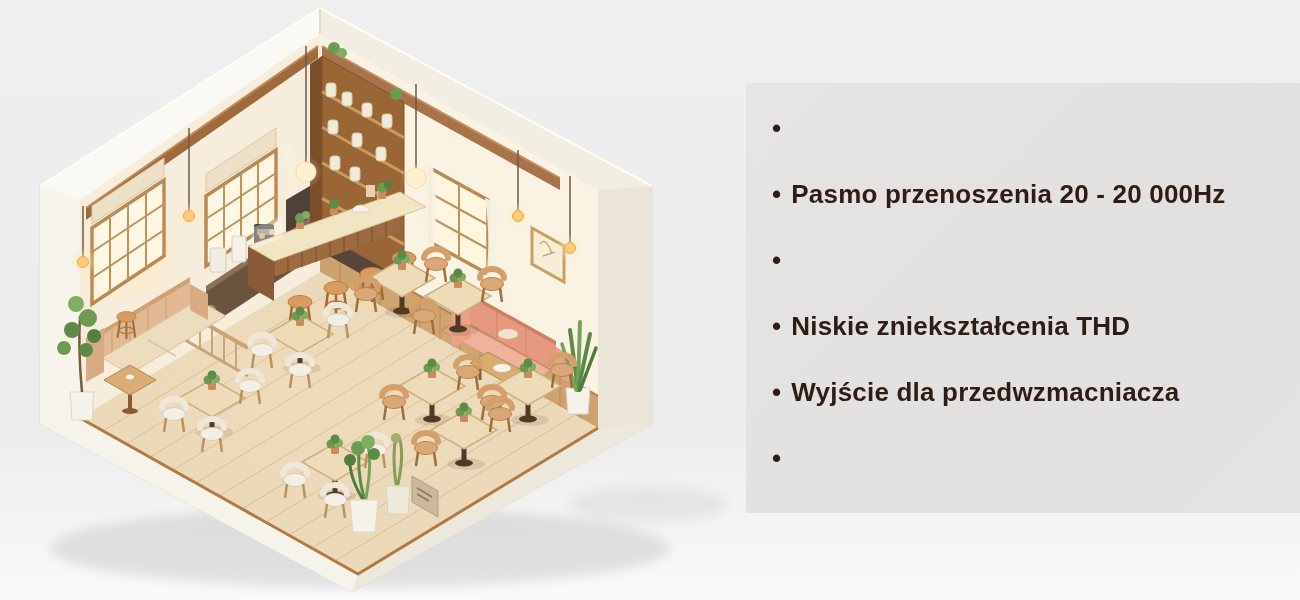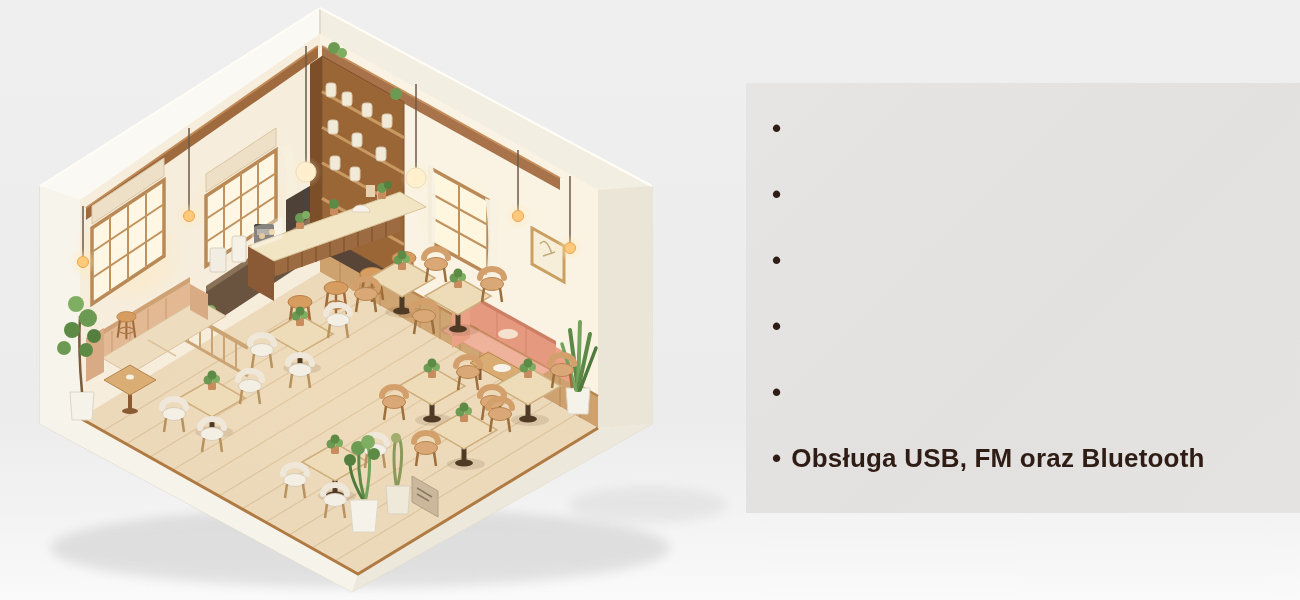--- a/index.html
+++ b/index.html
@@ -400,30 +400,32 @@
   </svg>
   </figure>
 
   <section class="features-panel">
     <ul>
       <li>
           <span class="bullet">•</span>
         </li>
       <li>
           <span class="bullet">•</span>
-        </li>
-      <li>
-          <span class="bullet">•</span>
-        </li>
-      <li>
-          <span class="bullet">•</span>
-        </li>
-      <li>
-          <span class="bullet">•</span>
-        </li>
-      <li>
-          <span class="bullet">•</span>
-          <span>Obsługa USB, FM oraz Bluetooth</span>
+          <span>Pasmo przenoszenia 20 - 20 000Hz</span>
+        </li>
+      <li>
+          <span class="bullet">•</span>
+        </li>
+      <li>
+          <span class="bullet">•</span>
+          <span>Niskie zniekształcenia THD</span>
+        </li>
+      <li>
+          <span class="bullet">•</span>
+          <span>Wyjście dla przedwzmacniacza</span>
+        </li>
+      <li>
+          <span class="bullet">•</span>
         </li>
     </ul>
   </section>
 
 </div>
 
 </body></html>

